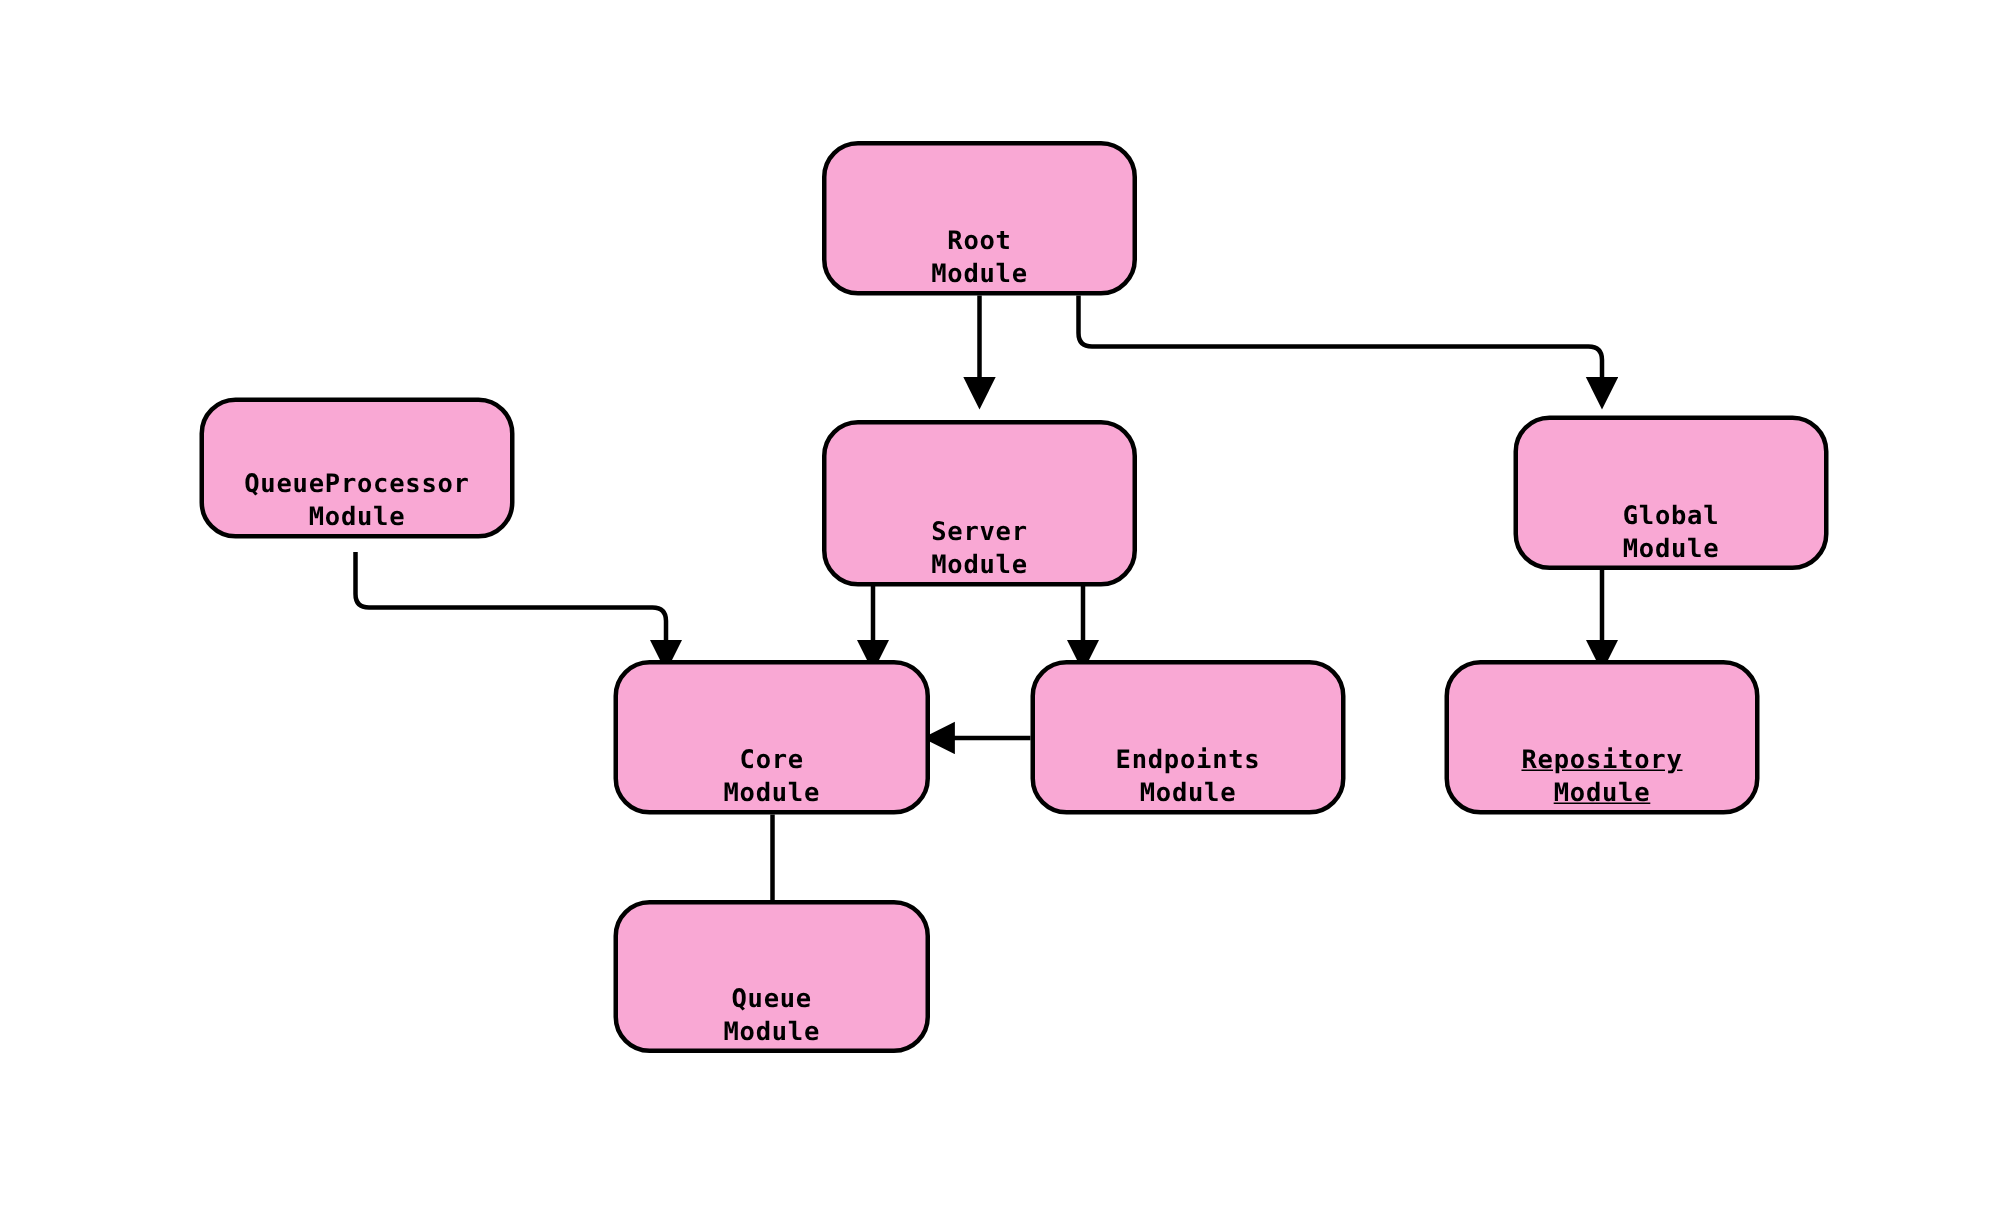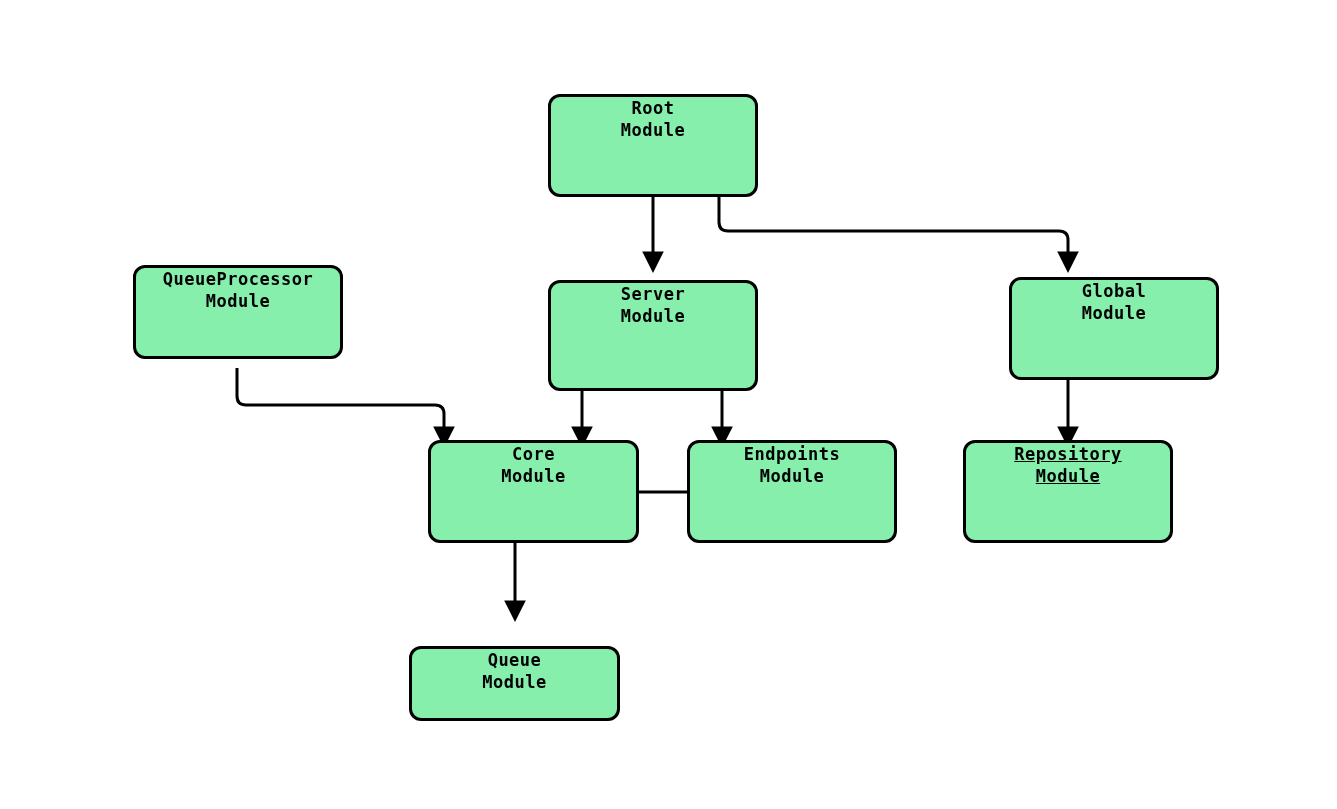--- a/index.html
+++ b/index.html
@@ -23,27 +23,27 @@
   #edge-layer {
     position: absolute;
     left: 0;
     top: 0;
     width: 1337px;
     height: 809px;
   }
   .node {
     position: absolute;
     box-sizing: border-box;
-    background: #86efac;
+    background: #f9a8d4;
     border: 3px solid #000000;
-    border-radius: 12px;
+    border-radius: 24px;
     display: flex;
     flex-direction: column;
     align-items: center;
-    justify-content: flex-start;
+    justify-content: flex-end;
     z-index: 2;
   }
   .node-label {
     font-family: "DejaVu Sans Mono", "Liberation Mono", monospace;
     font-size: 17px;
     font-weight: 700;
     line-height: 22px;
     color: #000000;
     text-align: center;
     white-space: pre;
@@ -87,33 +87,33 @@
   <div class="node" style="left: 548px; top: 280px; width: 210px; height: 111px;">
     <span class="node-label">Server
 Module</span>
   </div>
 
   <div class="node" style="left: 1009px; top: 265px; width: 210px; height: 103px; margin-top: 12px;">
     <span class="node-label">Global
 Module</span>
   </div>
 
-  <div class="node" style="left: 428px; top: 440px; width: 211px; height: 103px;">
+  <div class="node" style="left: 409px; top: 440px; width: 211px; height: 103px;">
     <span class="node-label">Core
 Module</span>
   </div>
 
   <div class="node" style="left: 687px; top: 440px; width: 210px; height: 103px;">
     <span class="node-label">Endpoints
 Module</span>
   </div>
 
   <div class="node" style="left: 963px; top: 440px; width: 210px; height: 103px; text-decoration: underline;">
     <span class="node-label">Repository
 Module</span>
   </div>
 
-  <div class="node" style="left: 409px; top: 646px; width: 211px; height: 75px;">
+  <div class="node" style="left: 409px; top: 600px; width: 211px; height: 102px;">
     <span class="node-label">Queue
 Module</span>
   </div>
 
 </div>
 
 </body></html>

